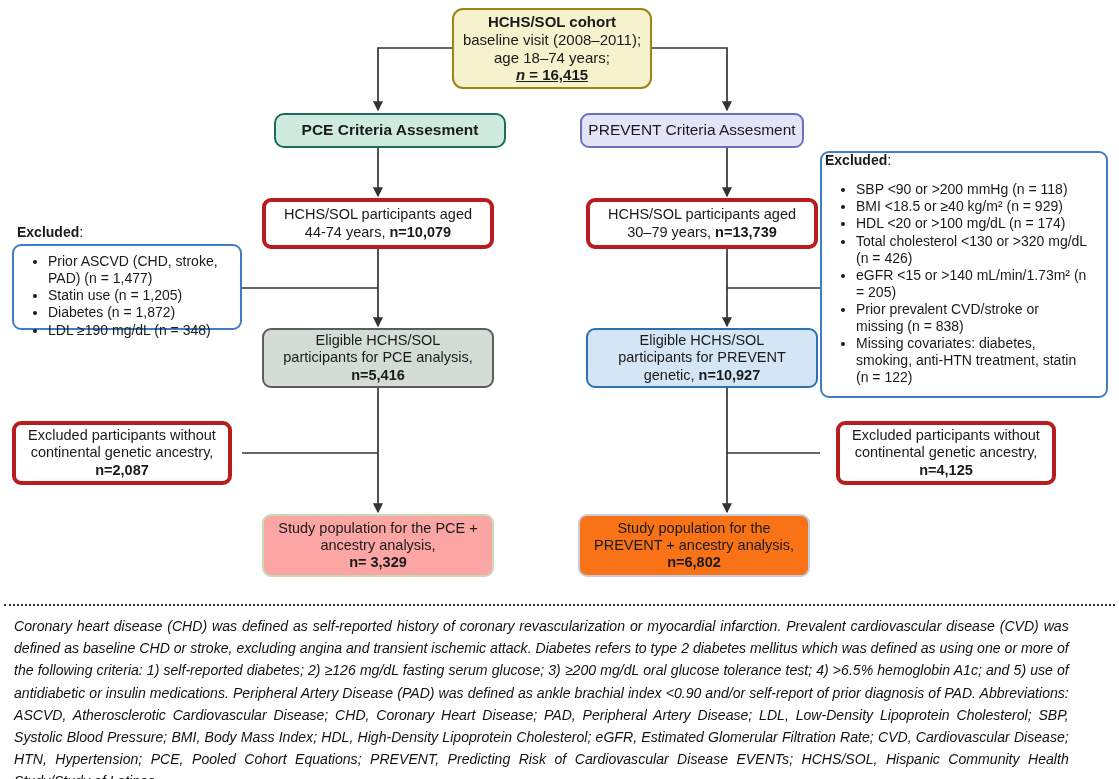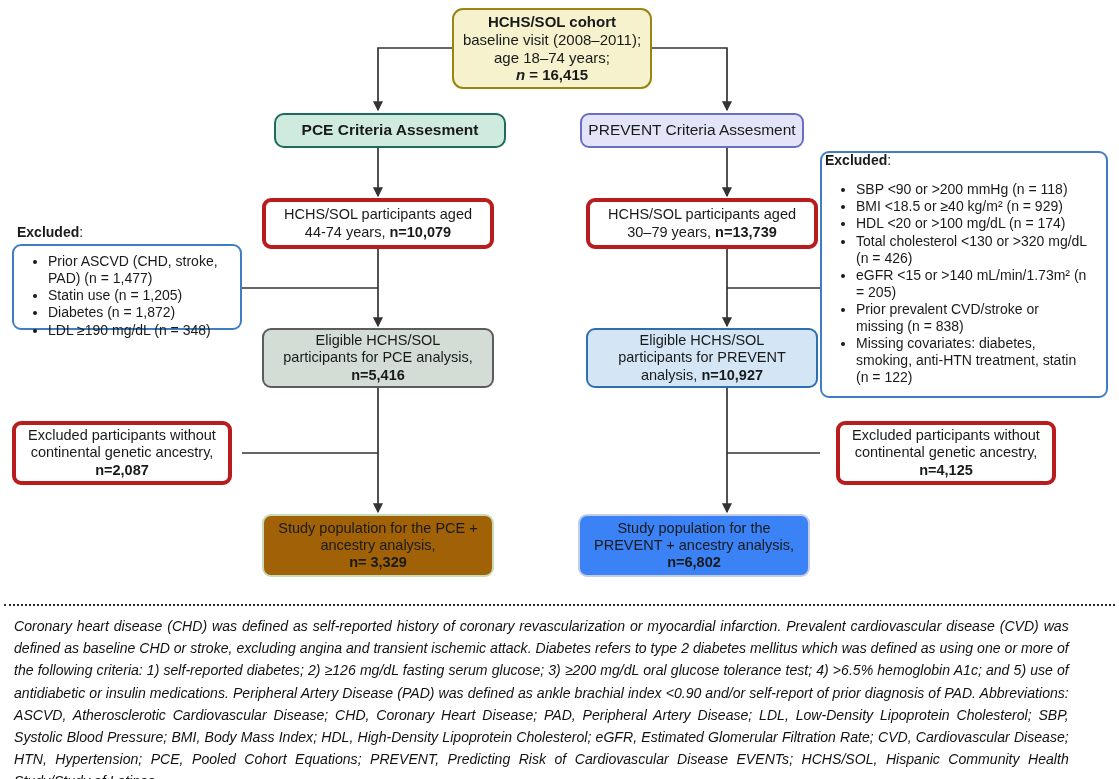--- a/index.html
+++ b/index.html
@@ -45,21 +45,21 @@
   .node b { font-weight: bold; }
 
   
   .n-cohort {
     border: 2px solid #9b8314;
     background: #f6f2ce;
     border-radius: 11px;
     font-size: 15px;
   }
   .n-cohort .t1 { font-weight: bold; }
-  .n-cohort .t4 { font-weight: bold; }
+  .n-cohort .t4 { font-weight: bold; text-decoration: underline; }
   .n-cohort .t4 i { font-style: italic; }
 
   
   .n-pce-crit {
     border: 2px solid #1e6b5a;
     background: #cfeadf;
     font-weight: bold;
     font-size: 15.5px;
   }
   .n-prevent-crit {
@@ -99,25 +99,25 @@
     border: 2px solid #5c5c5c;
     background: #d3ddd6;
   }
   .n-elig-prevent {
     border: 2px solid #2e6fb0;
     background: #d4e6f6;
   }
   
   .n-study-pce {
     border: 2px solid #c5dcb4;
-    background: #a16207;
+    background: #fca5a5;
   }
   .n-study-prevent {
     border: 2px solid #c3cce6;
-    background: #3b82f6;
+    background: #f97316;
   }
 
   
   #footnote-rule {
     position: absolute;
     left: 4px;
     top: 604px;
     width: 1111px;
     height: 0;
     border-top: 2px dotted #2b2b2b;
@@ -222,21 +222,21 @@
 
   <div class="node n-elig-pce" style="left:262px; top:328px; width:232px; height:60px;">
     <span class="ln">Eligible HCHS/SOL</span>
     <span class="ln">participants for PCE analysis,</span>
     <span class="ln"><b>n=5,416</b></span>
   </div>
 
   <div class="node n-elig-prevent" style="left:586px; top:328px; width:232px; height:60px;">
     <span class="ln">Eligible HCHS/SOL</span>
     <span class="ln">participants for PREVENT</span>
-    <span class="ln"><span>analysis, </span><b>n=10,927</b></span>
+    <span class="ln"><span>genetic, </span><b>n=10,927</b></span>
   </div>
 
   <div class="node n-blue" style="left:12px; top:421px; width:220px; height:64px;">
     <span class="ln">Excluded participants without</span>
     <span class="ln">continental genetic ancestry,</span>
     <span class="ln"><b>n=2,087</b></span>
   </div>
 
   <div class="node n-blue" style="left:836px; top:421px; width:220px; height:64px;">
     <span class="ln">Excluded participants without</span>

